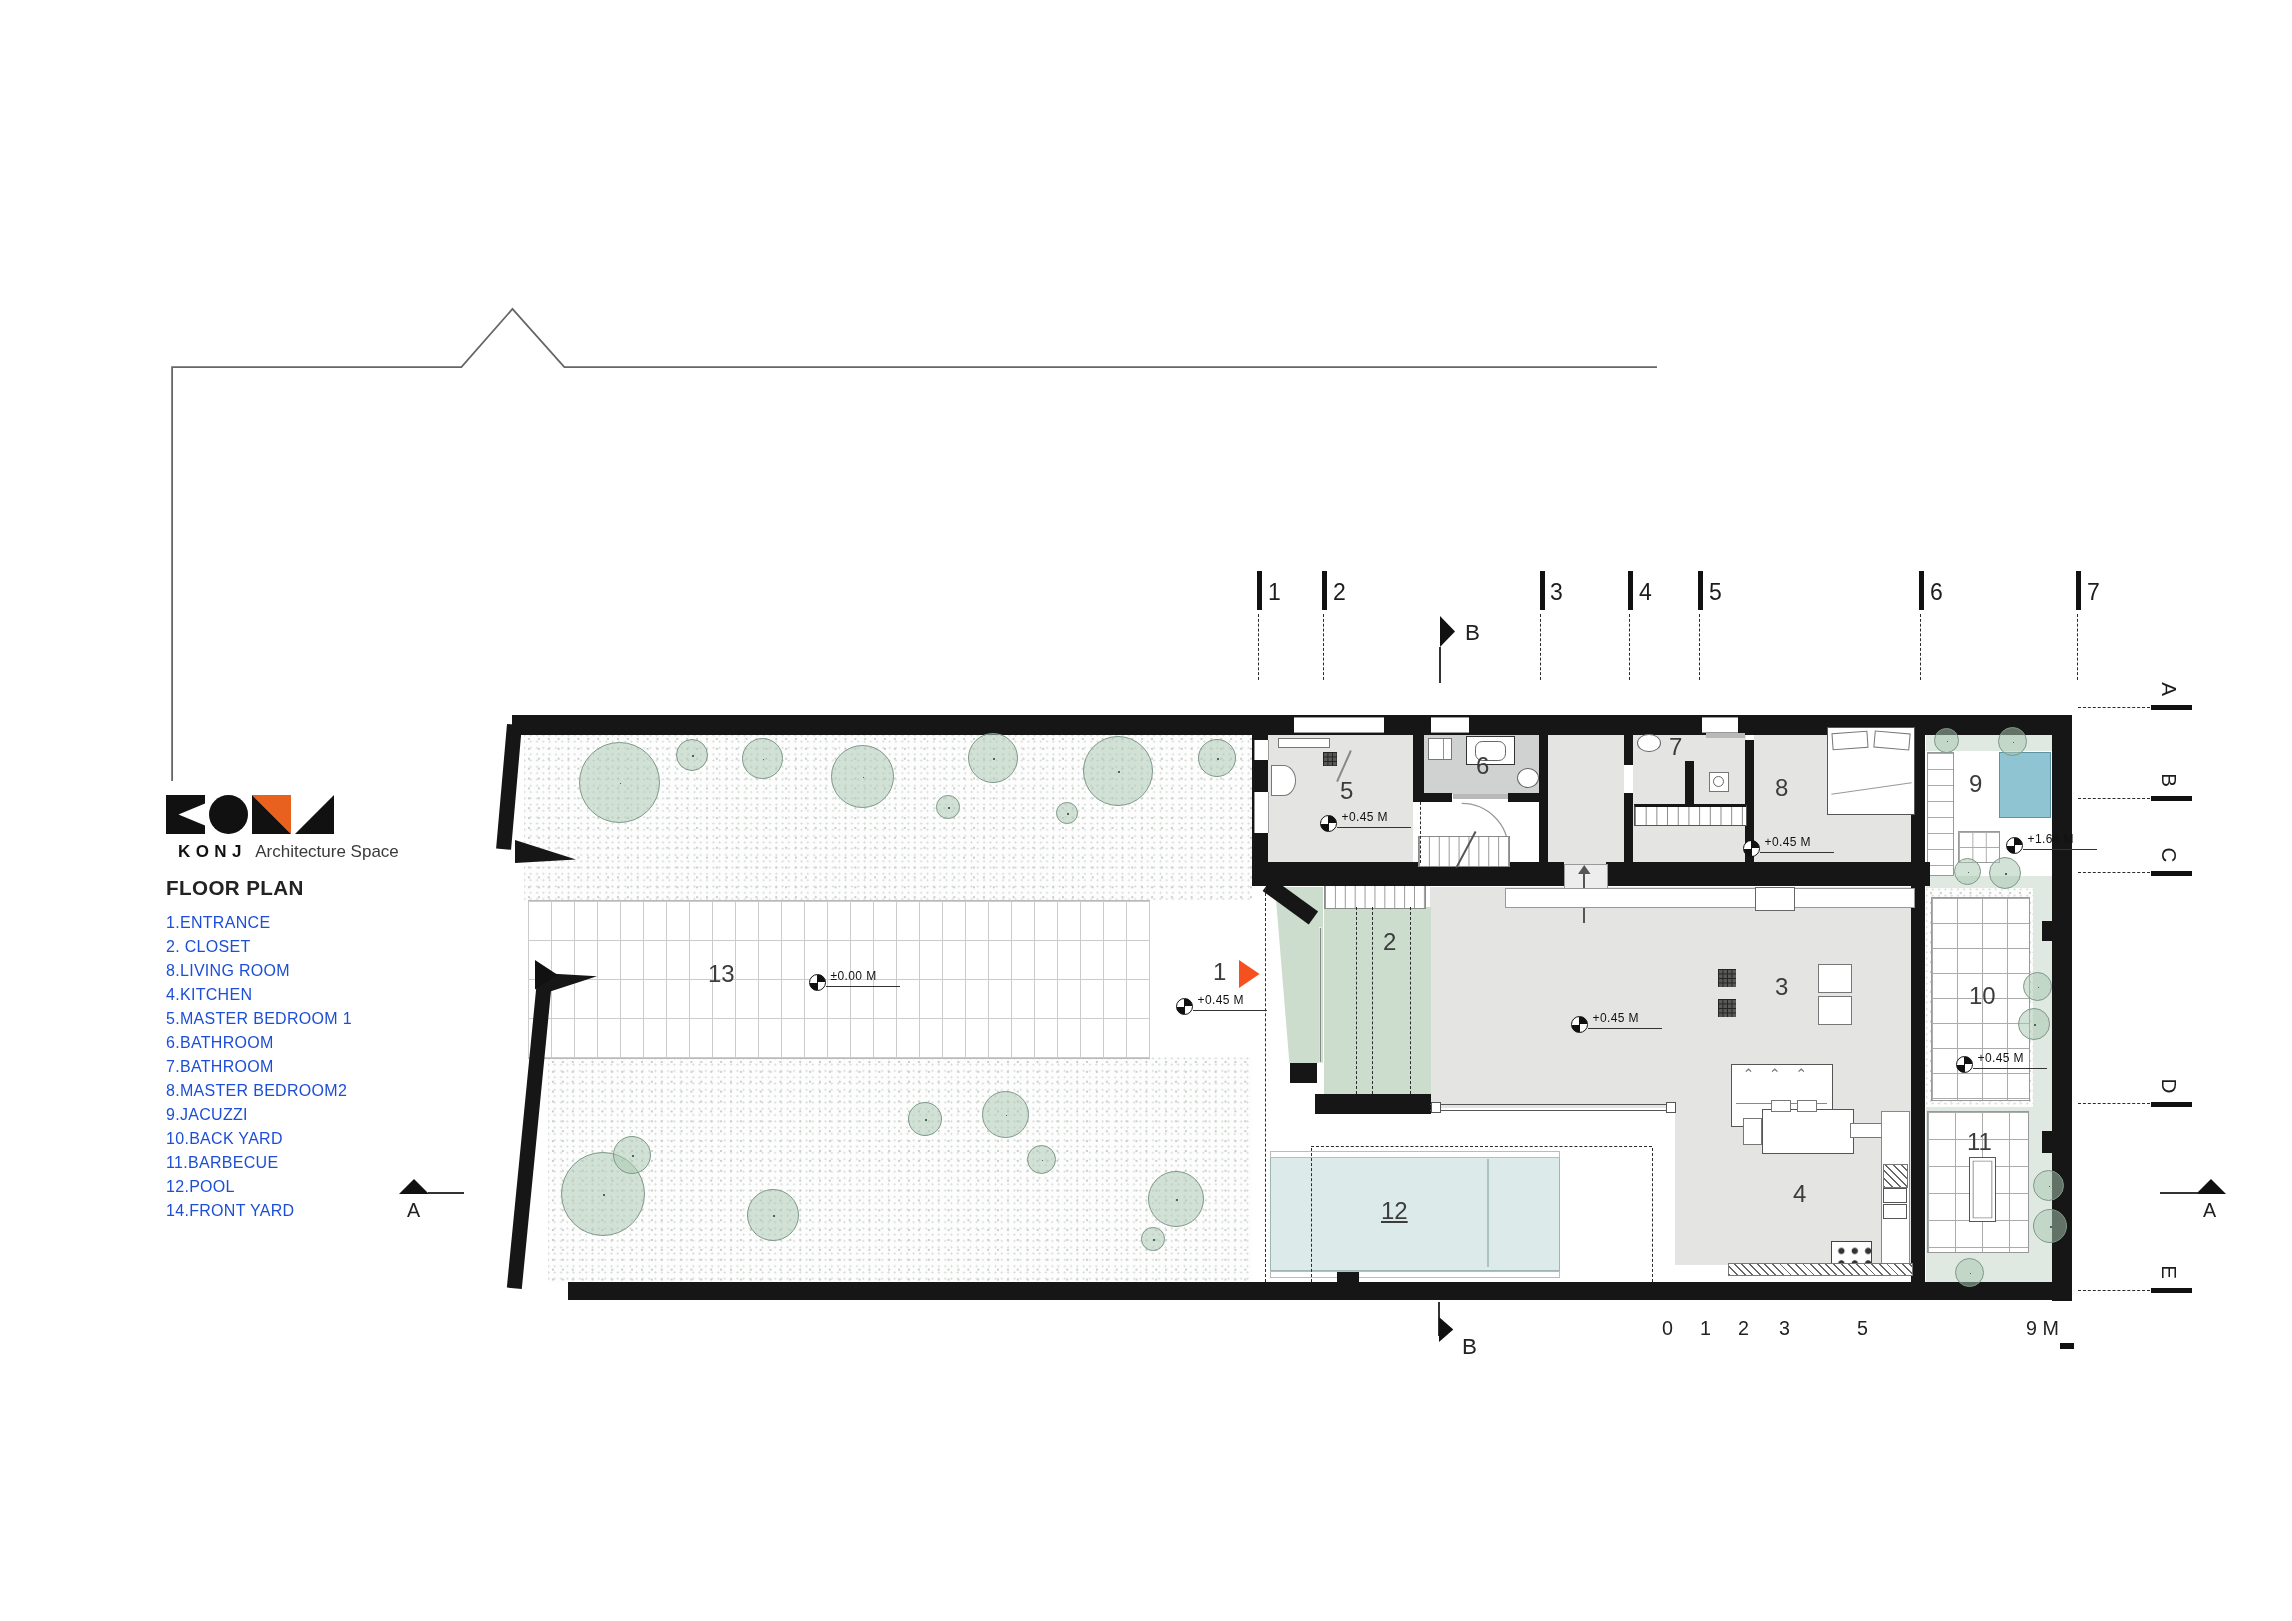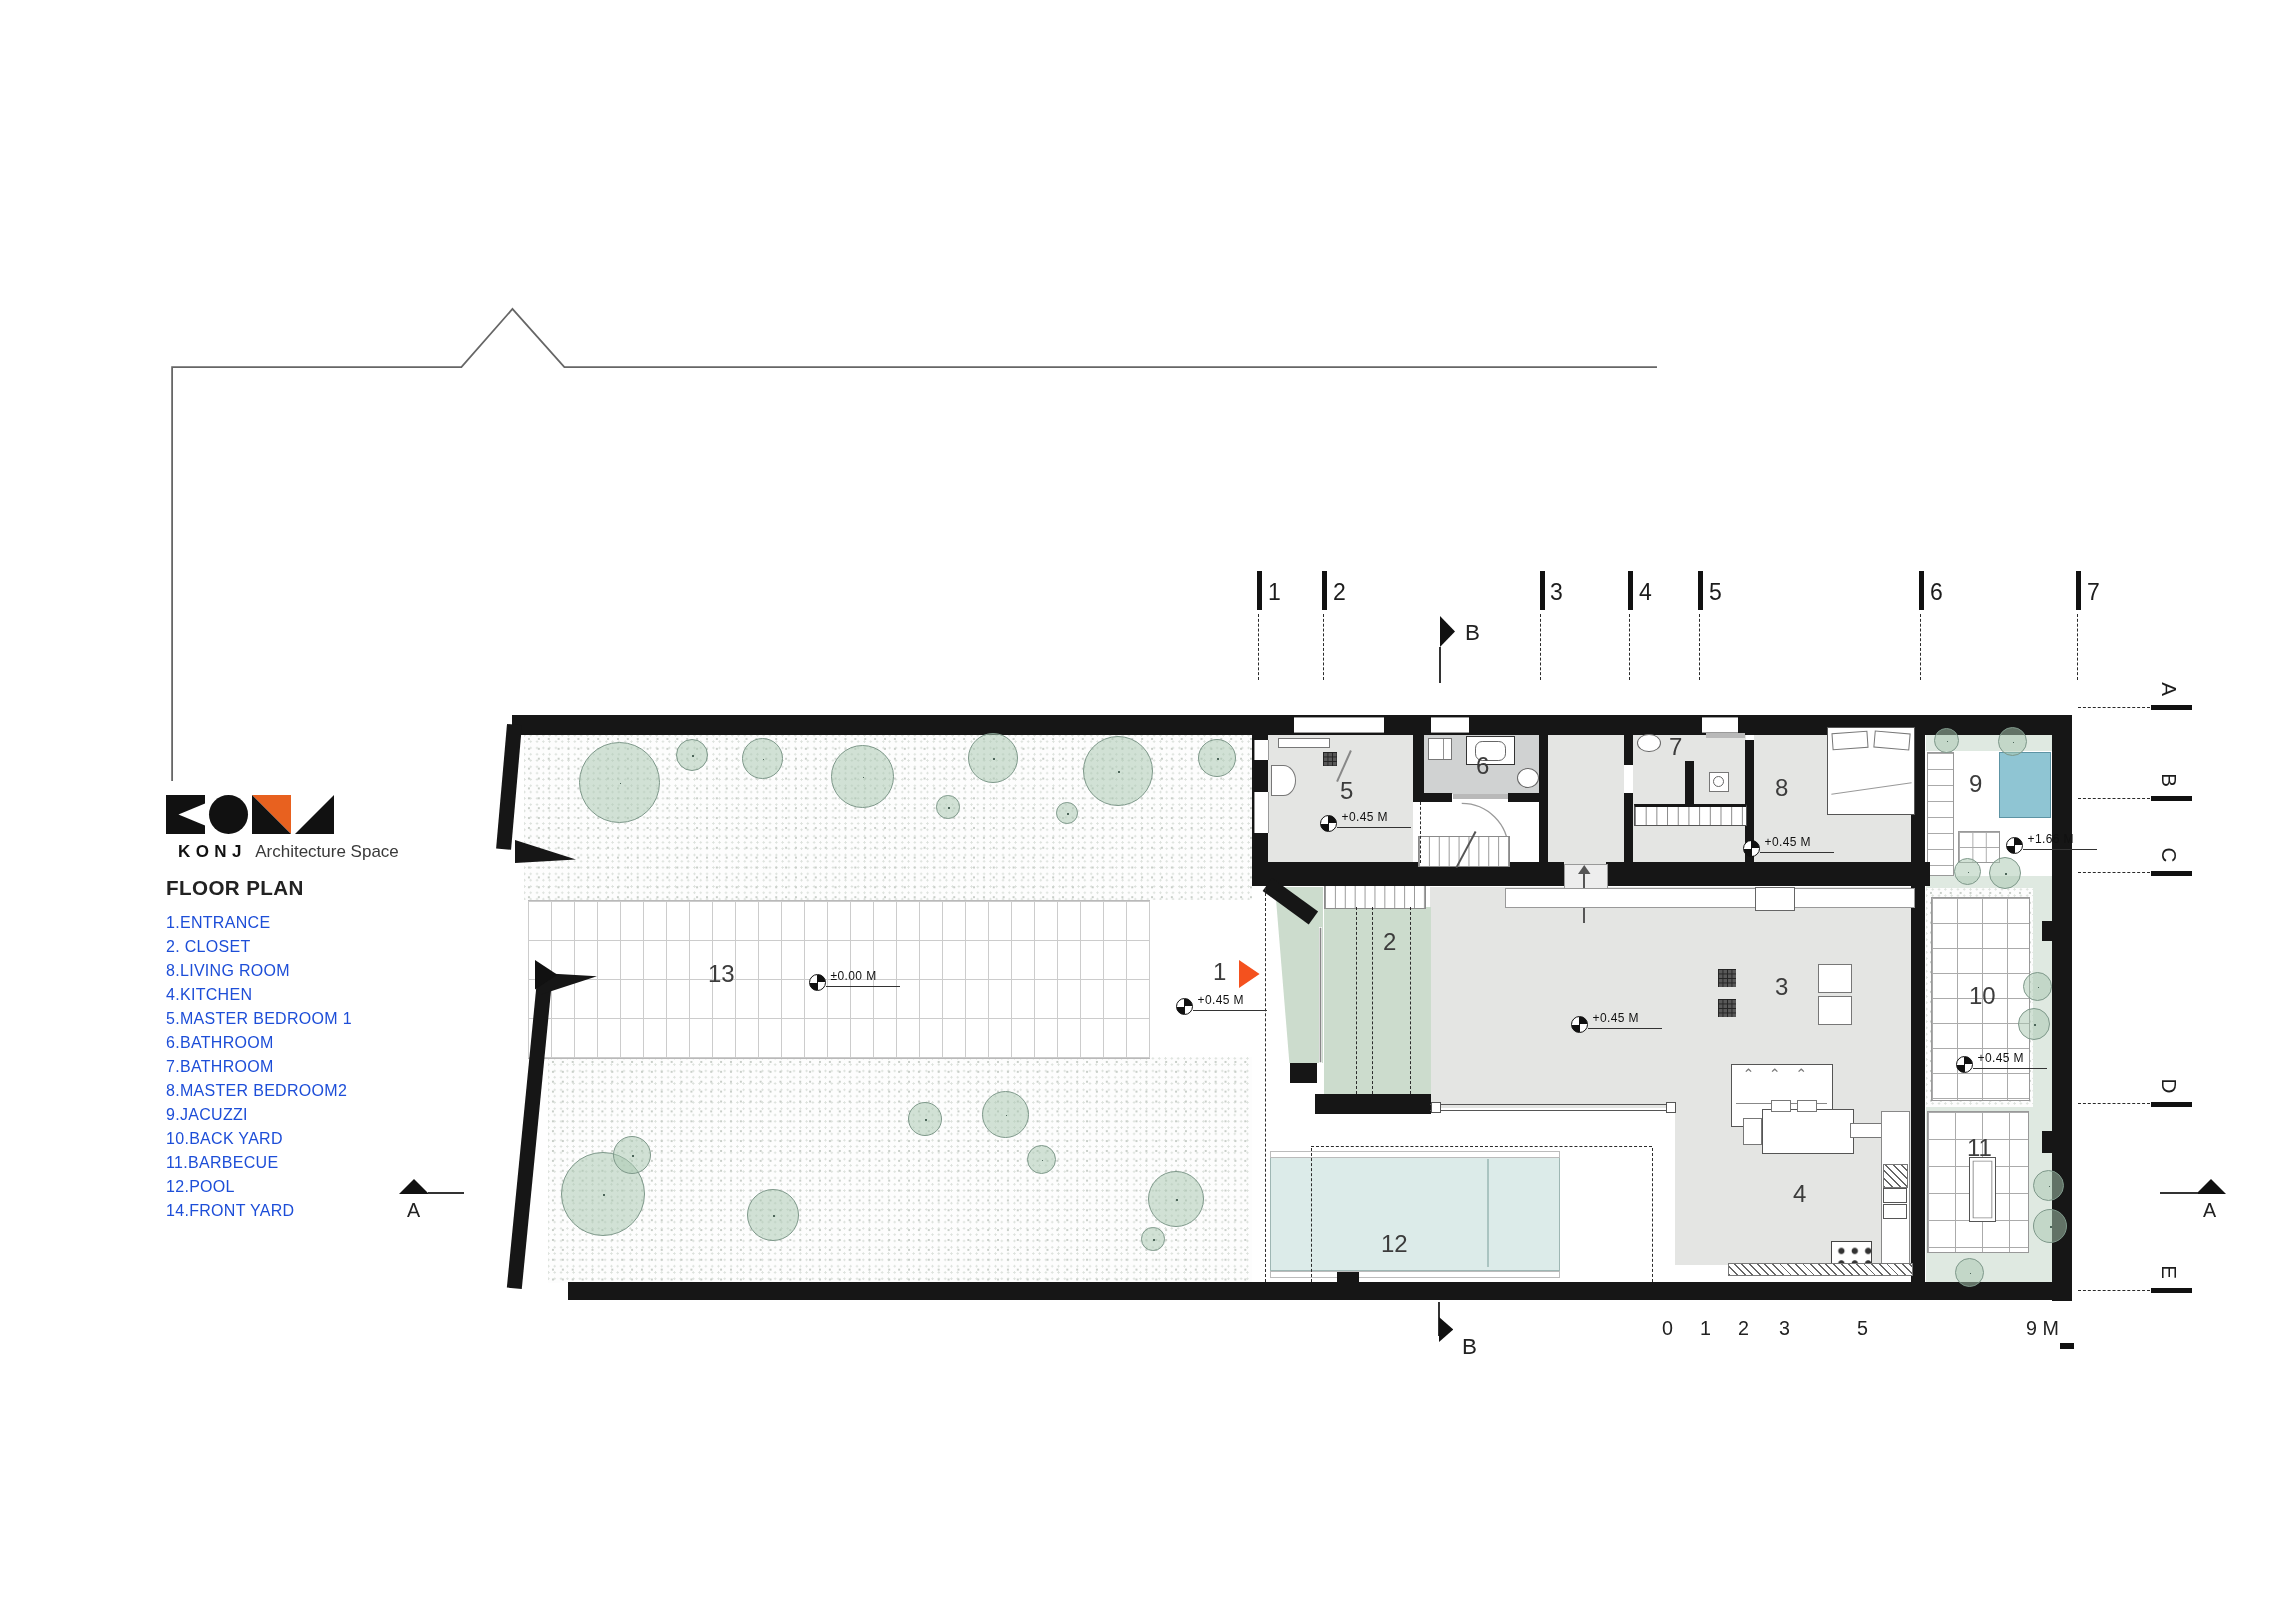--- a/index.html
+++ b/index.html
@@ -302,22 +302,22 @@
   <span class="roomnum" style="left:1213px;top:958px;">1</span>
   <span class="roomnum" style="left:1383px;top:928px;">2</span>
   <span class="roomnum" style="left:1775px;top:973px;">3</span>
   <span class="roomnum" style="left:1793px;top:1180px;">4</span>
   <span class="roomnum" style="left:1340px;top:777px;">5</span>
   <span class="roomnum" style="left:1476px;top:752px;">6</span>
   <span class="roomnum" style="left:1669px;top:733px;">7</span>
   <span class="roomnum" style="left:1775px;top:774px;">8</span>
   <span class="roomnum" style="left:1969px;top:770px;">9</span>
   <span class="roomnum" style="left:1969px;top:982px;">10</span>
-  <span class="roomnum" style="left:1967px;top:1128px;margin-top:6px;">11</span>
-  <span class="roomnum" style="left:1381px;top:1230px;">12</span>
+  <span class="roomnum" style="left:1967px;top:1128px;">11</span>
+  <span class="roomnum" style="left:1381px;top:1197px;text-decoration:underline;">12</span>
   <span class="roomnum" style="left:708px;top:960px;">13</span>
 
   <div class="tri flag-right" style="position:absolute;left:1239px;top:960px;width:20.6px;height:28px;background:#f4511e;"></div>
   <div class="tri flag-right" style="position:absolute;left:535px;top:960px;width:22.4px;height:29.6px;background:#111;"></div>
 
   <div class="level" style="left:809px;top:969px;">
     <div class="ic"></div>
       <div class="tx">±0.00 M</div>
   </div>
   <div class="level" style="left:1176px;top:993px;">

